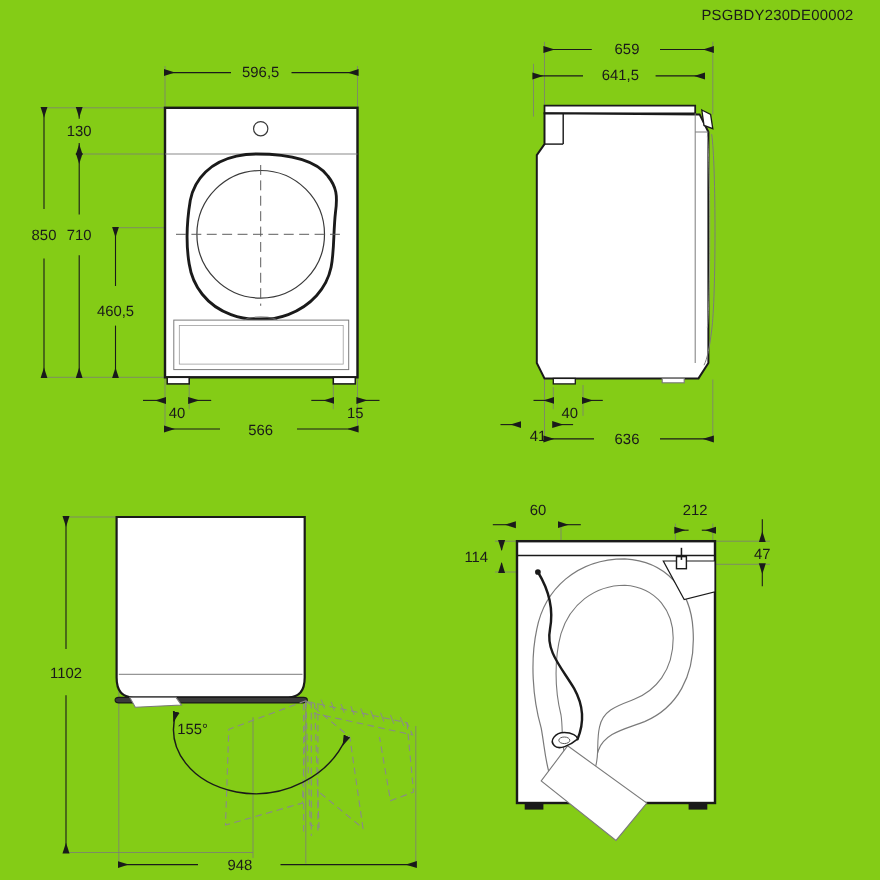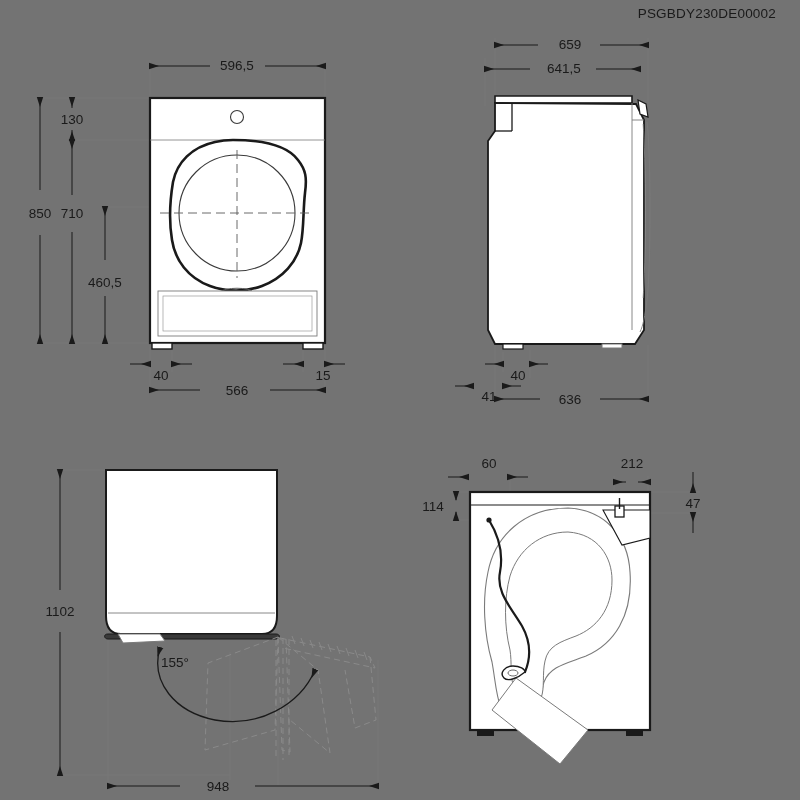--- a/index.html
+++ b/index.html
@@ -11,21 +11,21 @@
     width: 800px;
     height: 800px;
     font-family: "Liberation Sans", sans-serif;
     color: #1a1a1a;
     overflow: hidden;
   }
   #sheet {
     position: relative;
     width: 800px;
     height: 800px;
-    background: #737373;
+    background: #84cc16;
   }
   #doc-code {
     position: absolute;
     top: 6px;
     right: 24px;
     font-size: 13.5px;
     letter-spacing: 0.2px;
     color: #1a1a1a;
     white-space: nowrap;
   }

